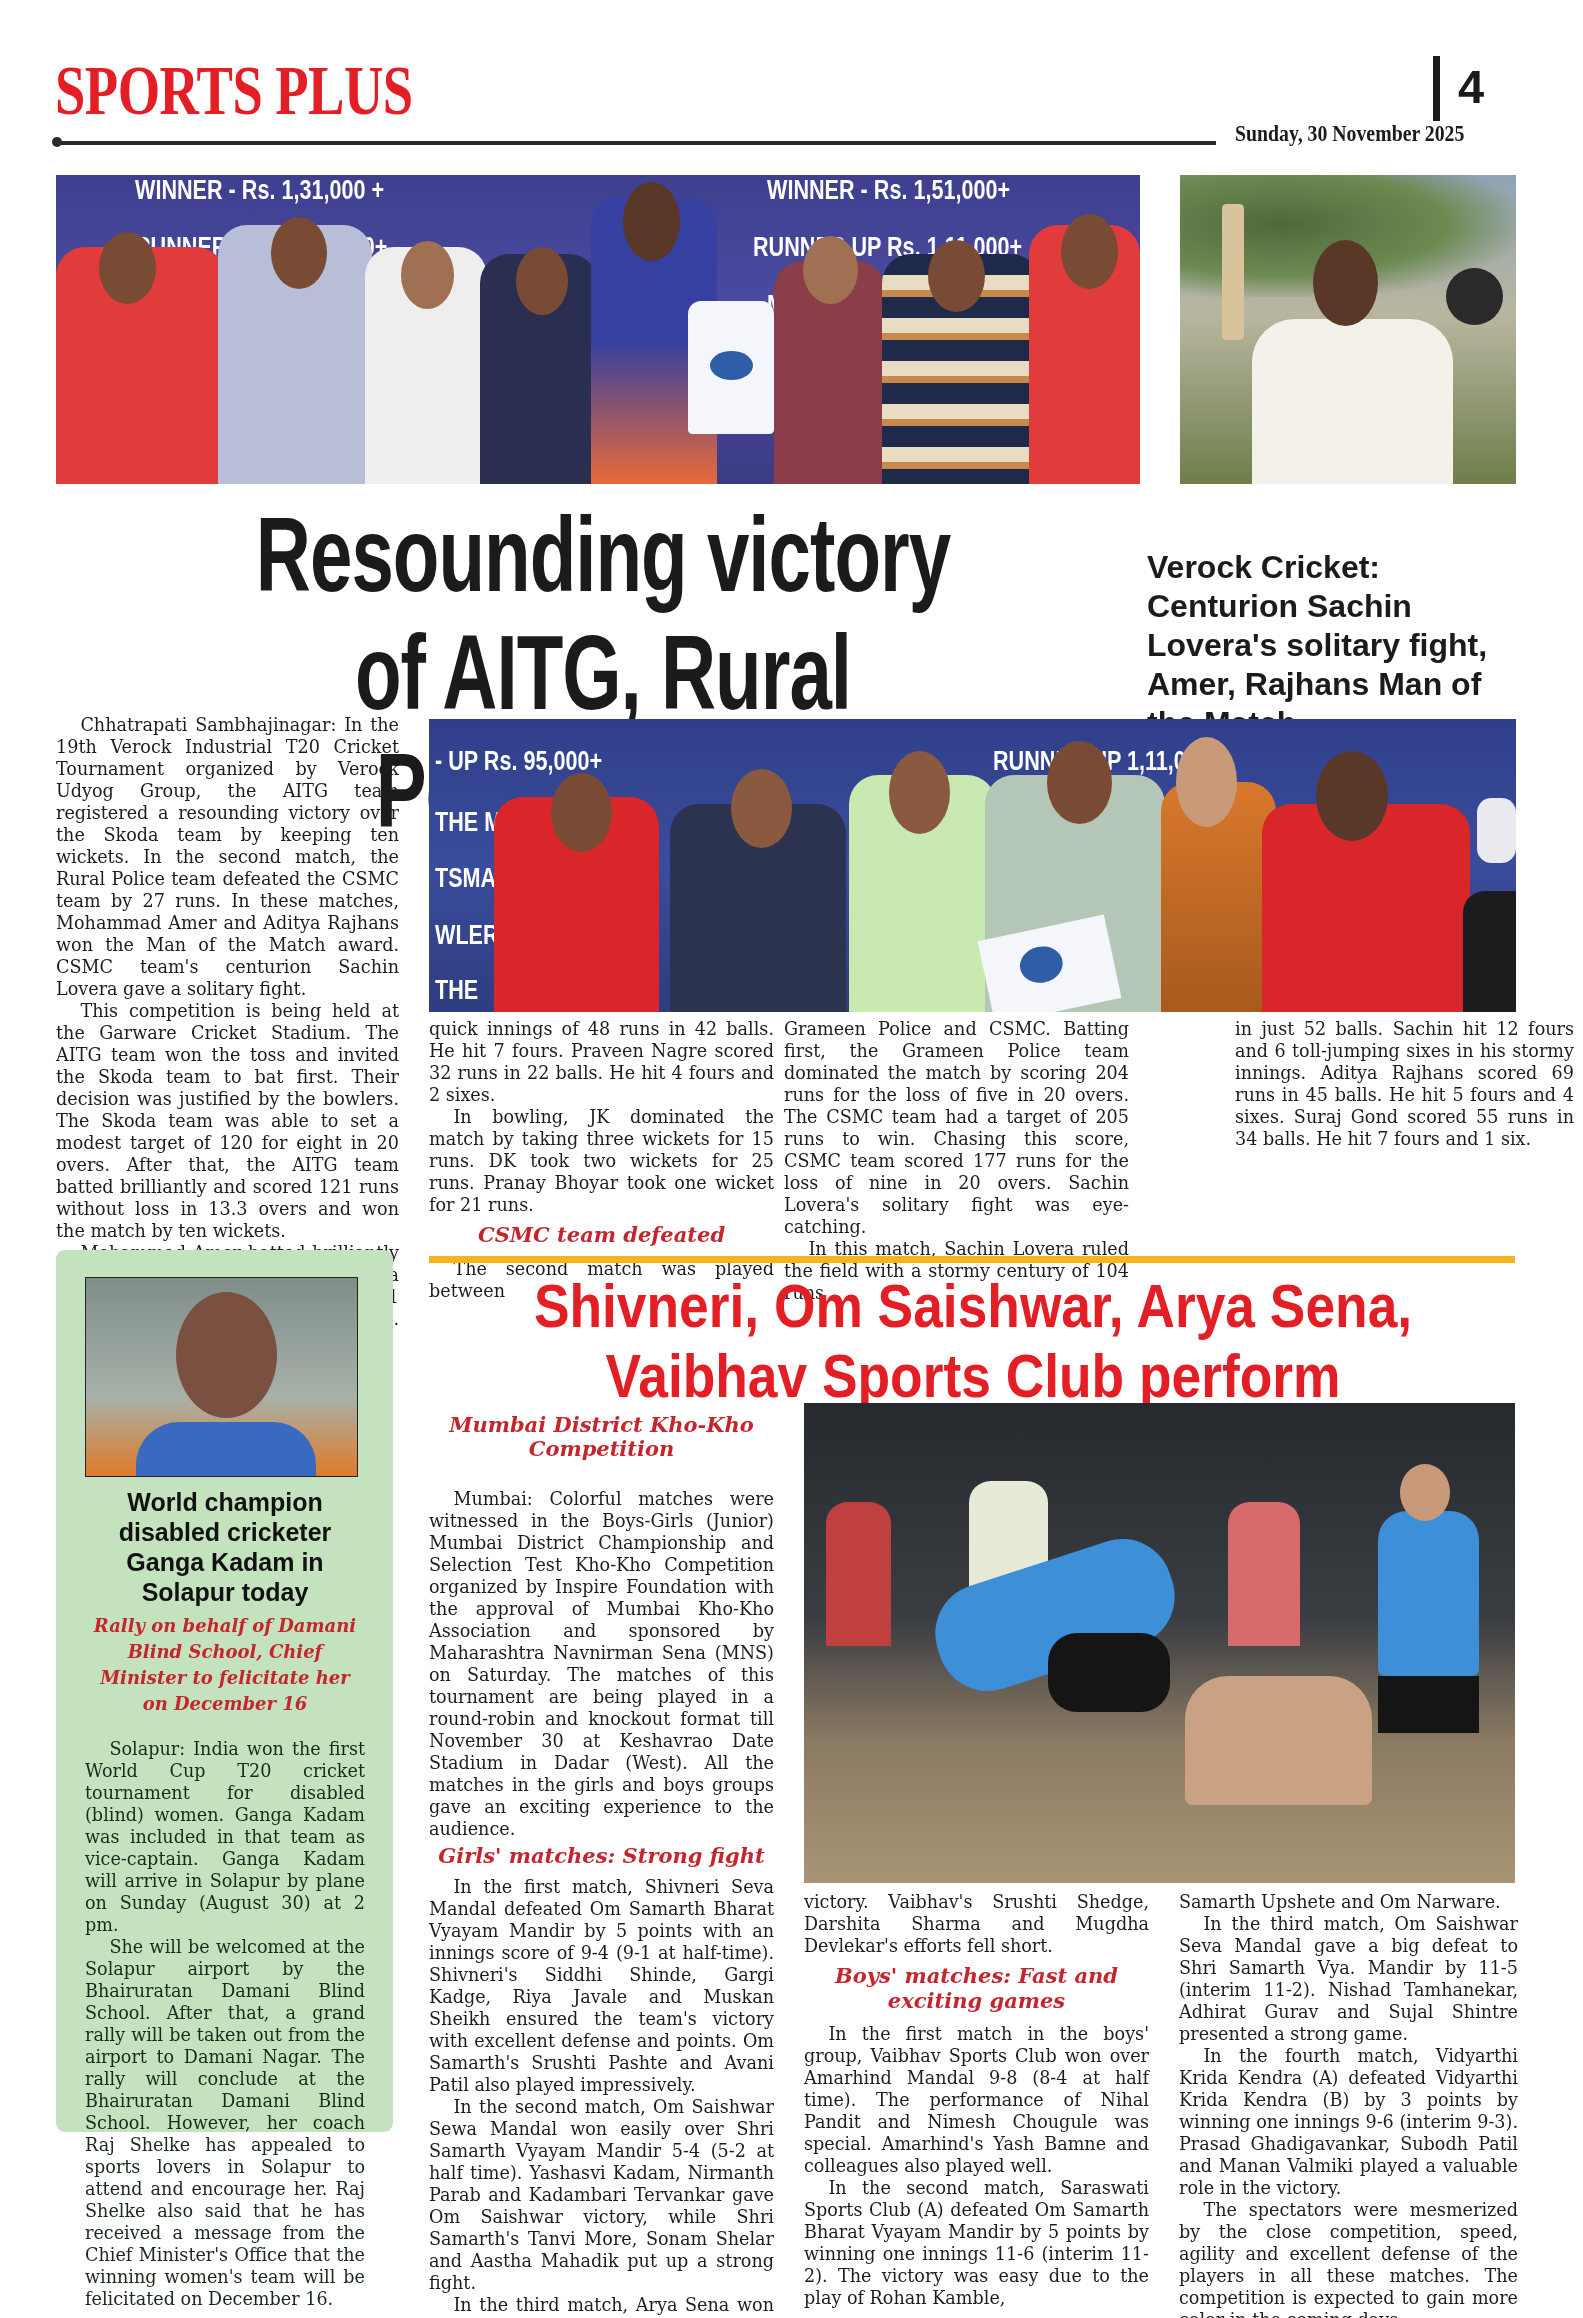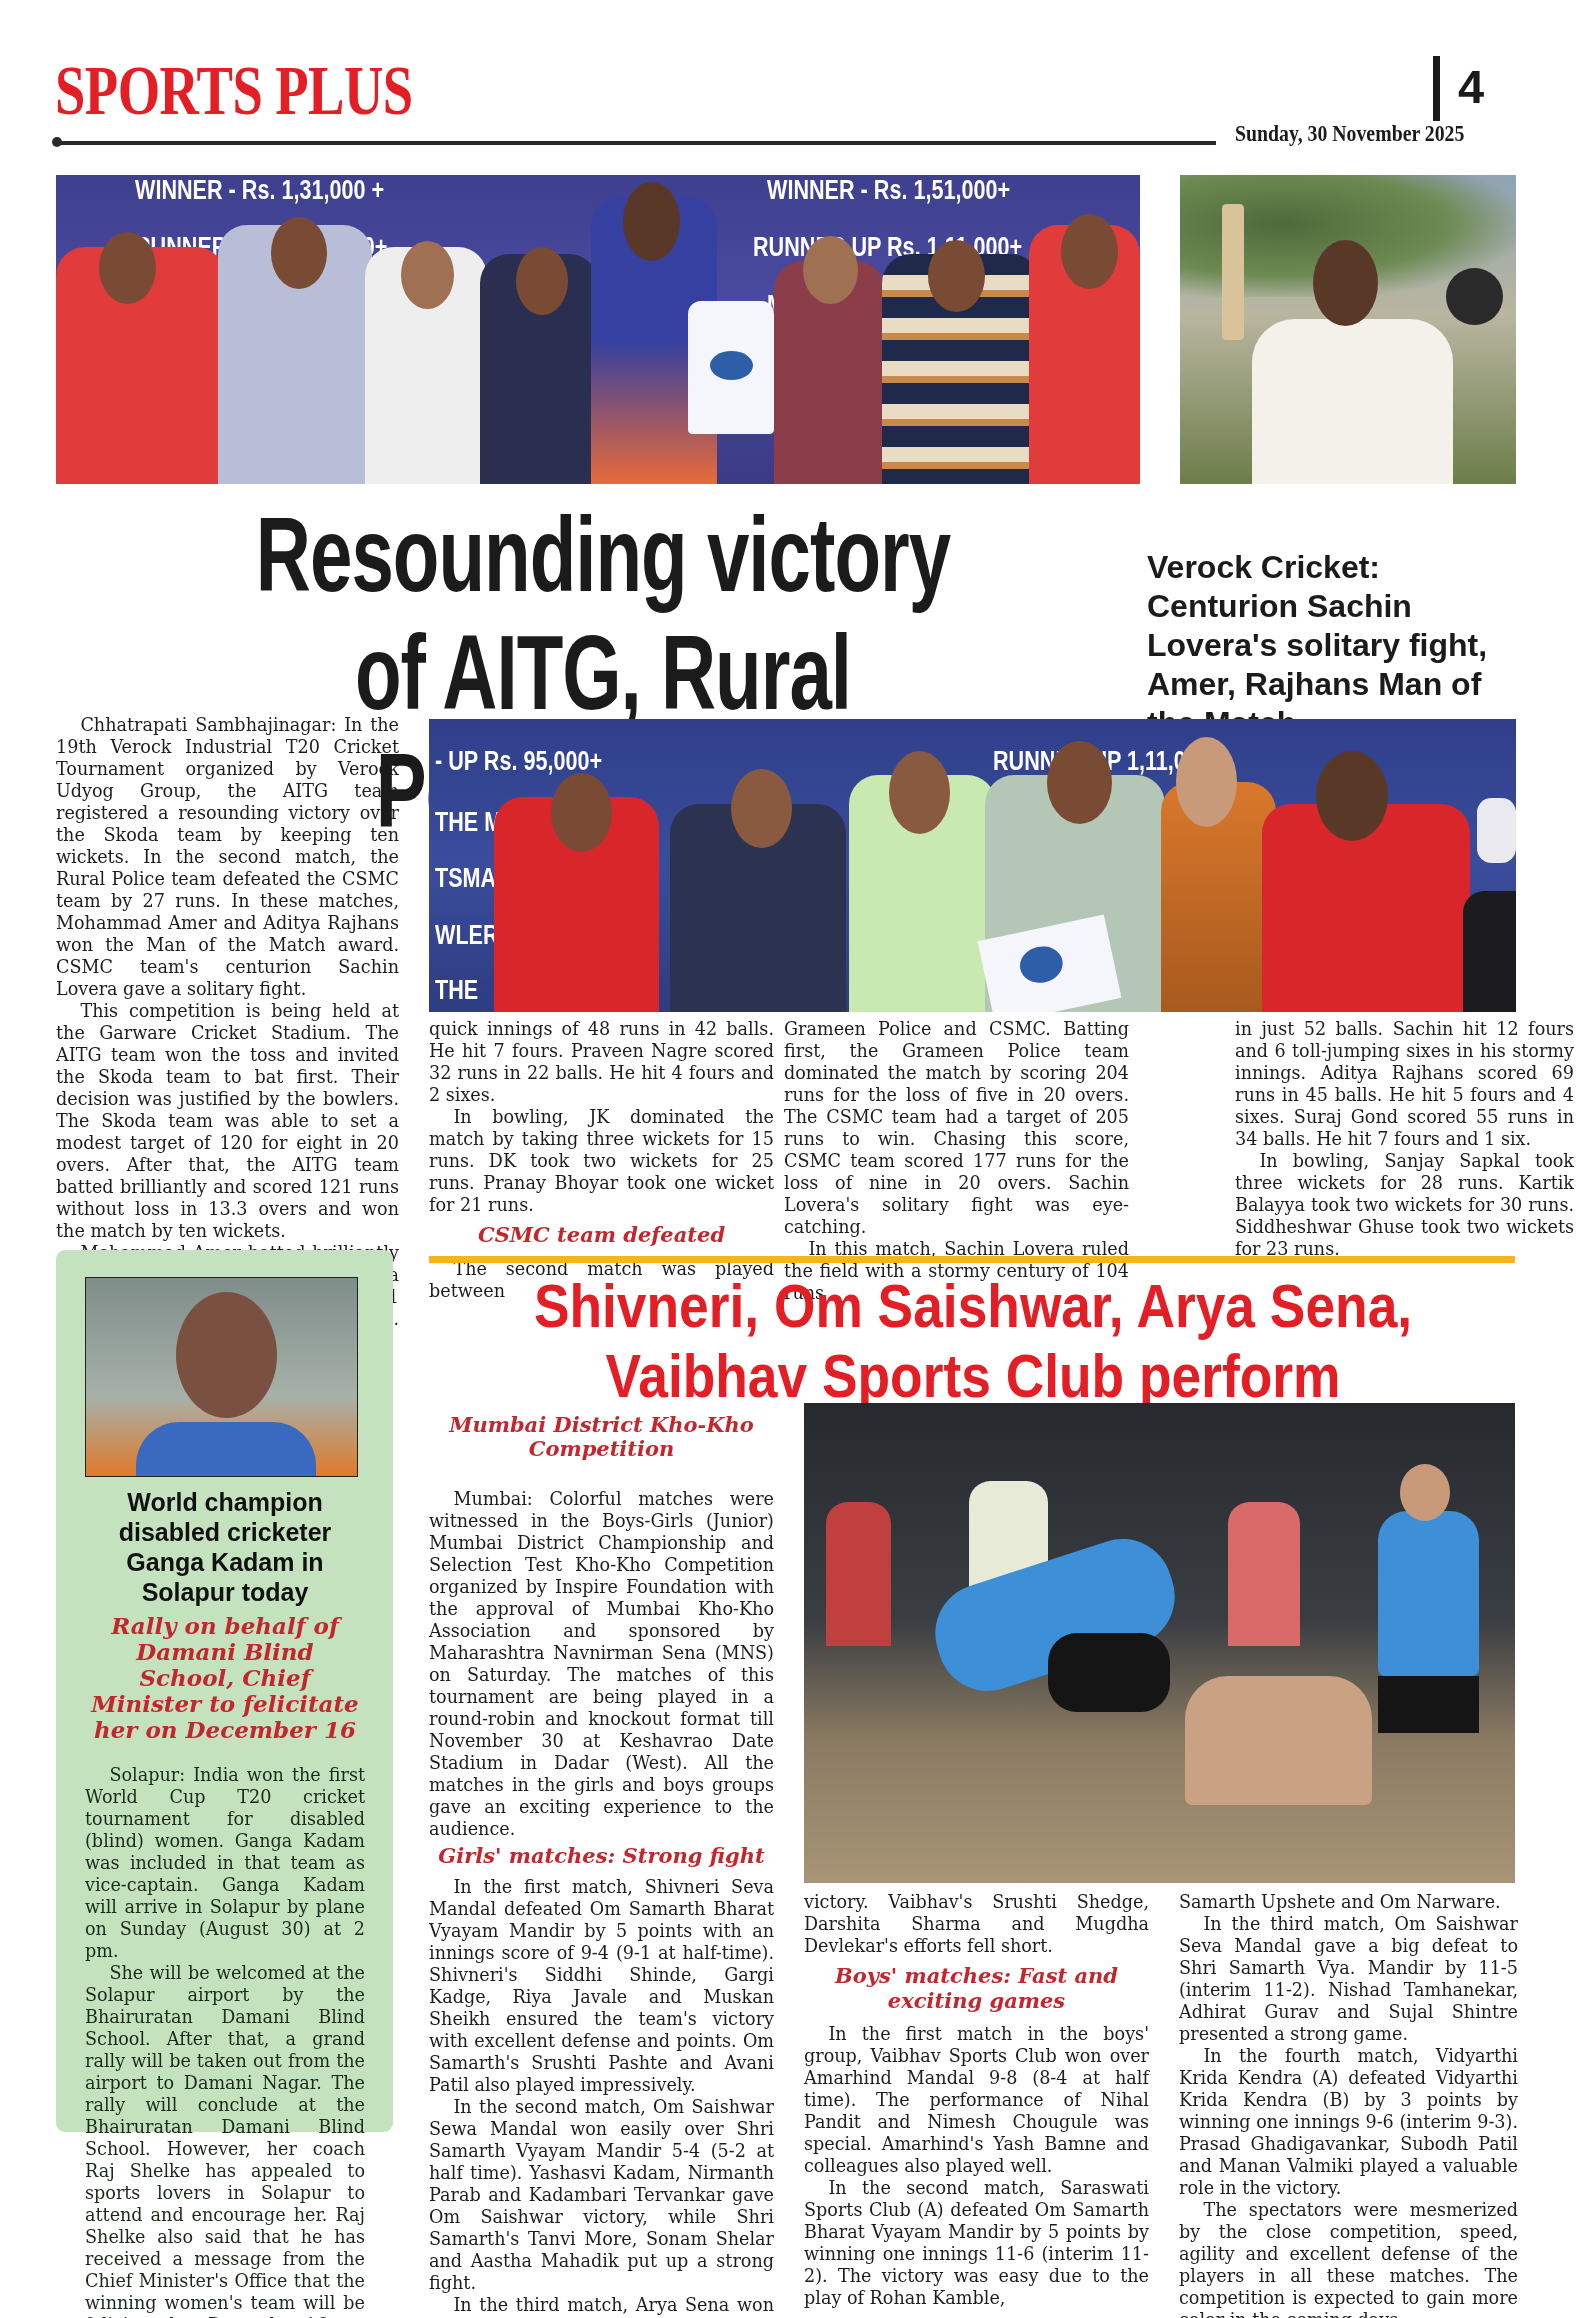--- a/index.html
+++ b/index.html
@@ -35,21 +35,21 @@
 
   
   .orange-rule { left: 429px; top: 1256px; width: 1086px; height: 6.5px; background: #fbb31b; }
 
   
   .headline-kho { left: 431px; top: 1271px; width: 1084px; font-family: "Liberation Sans", sans-serif; font-weight: bold; font-size: 62px; line-height: 70px; color: #e31e24; text-align: center; transform: scaleX(0.86); transform-origin: center top; }
 
   
   .green-box { left: 56px; top: 1250px; width: 337px; height: 882px; background: #c5e2bf; border-radius: 9px; }
   .green-headline { font-family: "Liberation Sans", sans-serif; font-weight: bold; font-size: 25px; line-height: 30px; text-align: center; color: #111; }
-  .green-sub { font-family: "DejaVu Serif", serif; font-style: italic; font-weight: bold; color: #c4262e; font-size: 23px; line-height: 26px; text-align: center; margin-top: 5.7px; }
+  .green-sub { font-family: "DejaVu Serif", serif; font-style: italic; font-weight: bold; color: #c4262e; font-size: 18px; line-height: 26px; text-align: center; margin-top: 5.7px; }
   .green-body { font-size: 17.6px; line-height: 22px; text-align: justify; color: #1a2a1a; margin-top: 21.5px; }
   .green-body p { text-indent: 24.4px; }
 </style>
 </head>
 <body>
 
 <div class="abs masthead-title">SPORTS PLUS</div>
 <div class="abs page-bar"></div>
 <div class="abs page-num">4</div>
 <div class="abs rule-dot"></div>
@@ -136,21 +136,20 @@
   <p>The second match was played between</p>
 </div>
 
 <div class="abs col" style="left:784px; top:1018px; width:345px;">
   <p class="noindent">Grameen Police and CSMC. Batting first, the Grameen Police team dominated the match by scoring 204 runs for the loss of five in 20 overs. The CSMC team had a target of 205 runs to win. Chasing this score, CSMC team scored 177 runs for the loss of nine in 20 overs. Sachin Lovera's solitary fight was eye-catching.</p>
   <p>In this match, Sachin Lovera ruled the field with a stormy century of 104 runs</p>
 </div>
 
 <div class="abs col" style="left:1235px; top:1018px; width:339px;">
   <p class="noindent">in just 52 balls. Sachin hit 12 fours and 6 toll-jumping sixes in his stormy innings. Aditya Rajhans scored 69 runs in 45 balls. He hit 5 fours and 4 sixes. Suraj Gond scored 55 runs in 34 balls. He hit 7 fours and 1 six.</p>
-  <p>In bowling, Sanjay Sapkal took three wickets for 28 runs. Kartik Balayya took two wickets for 30 runs. Siddheshwar Ghuse took two wickets for 23 runs.</p>
 </div>
 
 <div class="abs green-box">
   <div class="abs photo" style="left:29px; top:27px; width:273px; height:200px; background:linear-gradient(180deg,#7f8d8a 0%,#a7b1a9 60%,#e07a2a 100%); border:1.4px solid #222;">
     <div class="head" style="left:90px; top:14.4px; width:101px; height:126px; background:#7a5040;"></div>
     <div class="abs" style="left:50px; top:144px; width:180px; height:56px; background:#3a6ac0; border-radius:43px 43px 0 0;"></div>
   </div>
   <div class="abs" style="left:29px; top:237px; width:280px;">
     <div class="green-headline">World champion disabled cricketer Ganga Kadam in Solapur today</div>
     <div class="green-sub">Rally on behalf of Damani Blind School, Chief Minister to felicitate her on December 16</div>

